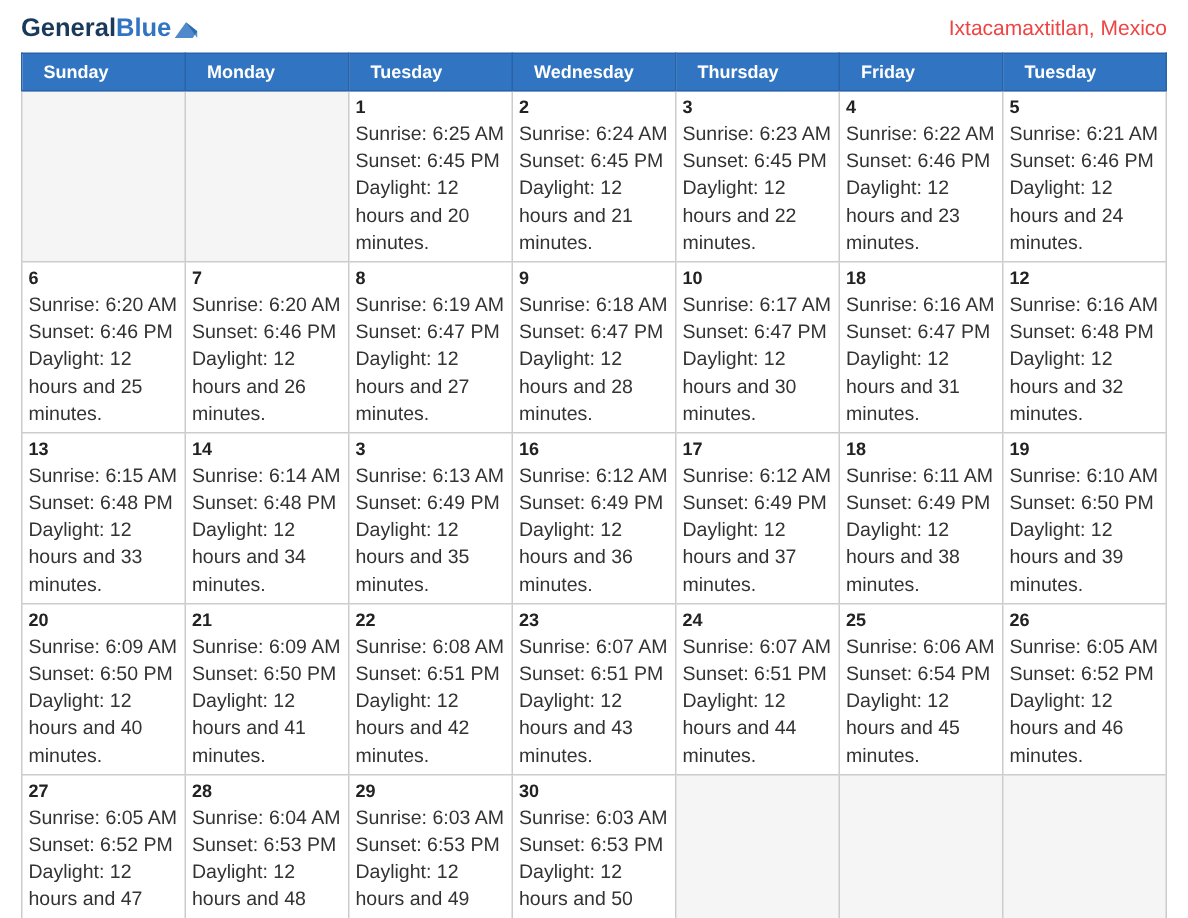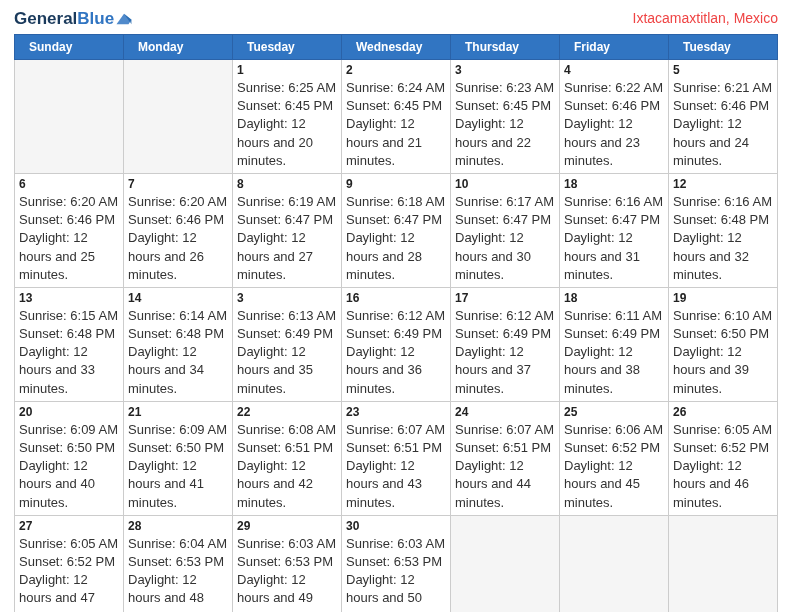--- a/index.html
+++ b/index.html
@@ -305,21 +305,21 @@
           <td>
             <div class="day-number">24</div>
             <div class="day-info">Sunrise: 6:07 AM
 Sunset: 6:51 PM
 Daylight: 12 hours
 and 44 minutes.</div>
           </td>
           <td>
             <div class="day-number">25</div>
             <div class="day-info">Sunrise: 6:06 AM
-Sunset: 6:52 PM
+Sunset: 6:54 PM
 Daylight: 12 hours
 and 45 minutes.</div>
           </td>
           <td>
             <div class="day-number">26</div>
             <div class="day-info">Sunrise: 6:05 AM
 Sunset: 6:52 PM
 Daylight: 12 hours
 and 46 minutes.</div>
           </td>

